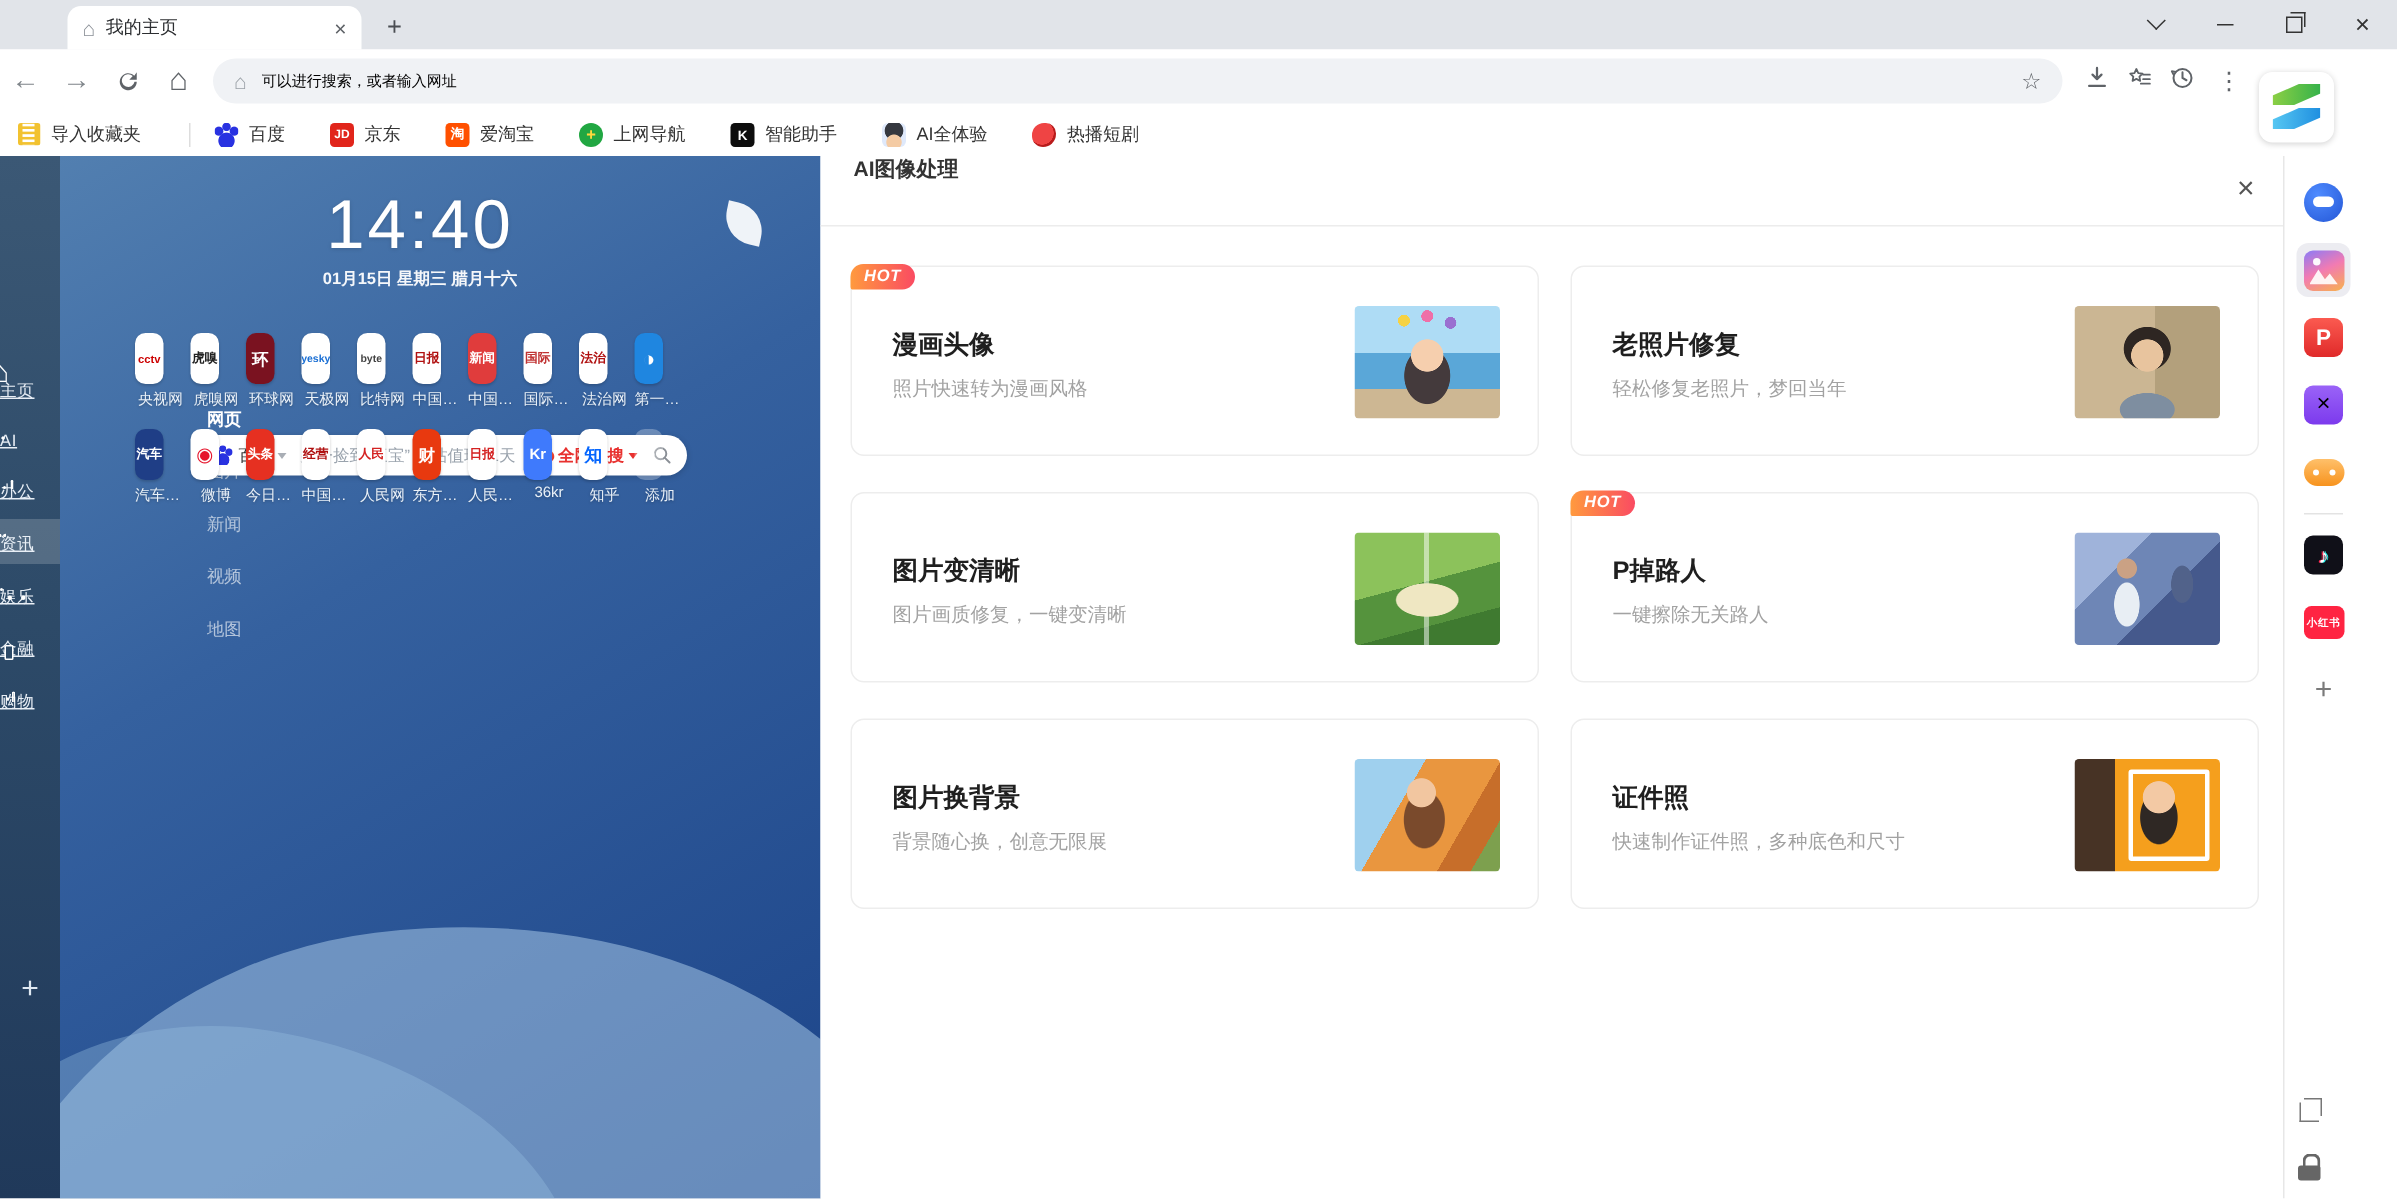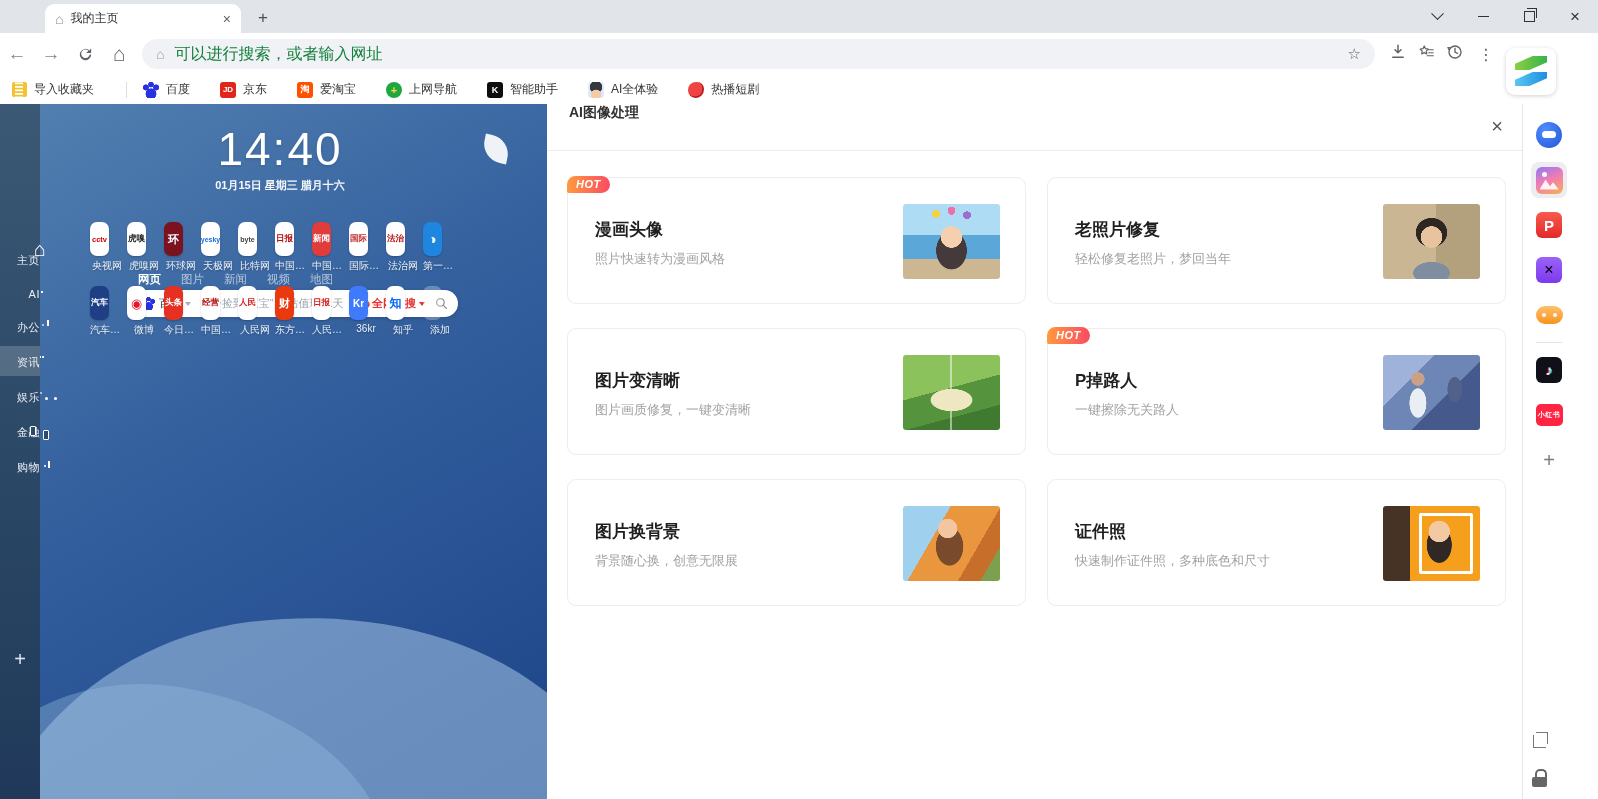--- a/index.html
+++ b/index.html
@@ -24,21 +24,21 @@
         border-left:none;border-bottom:none;}
   .closew{font-size:17px;line-height:1;}
   
   .toolbar{position:absolute;left:0;top:33px;right:0;height:42px;background:#fff;display:flex;align-items:center;}
   .navic{font-size:19px;color:#80868b;width:34px;text-align:center;}
   .navic.dark{color:#5f6368;}
   .tool-svg{width:34px;display:flex;justify-content:center;}
   .addr{flex:1;height:30px;margin:0 14px 0 6px;background:#f0f2f5;border-radius:16px;display:flex;
         align-items:center;padding:0 14px;box-sizing:border-box;}
   .addr .h{color:#9aa0a6;font-size:14px;margin-right:10px;}
-  .addr .ph{flex:1;color:#15803d;font-size:16px;}
+  .addr .ph{flex:1;color:#000000;font-size:10px;}
   .addr .star{color:#5f6368;font-size:15px;}
   .right-icons{display:flex;align-items:center;gap:10px;margin-right:100px;}
   .menu-dots{font-size:16px;color:#5f6368;padding:0 4px;}
   .logo{position:absolute;left:1506px;top:48px;width:50px;height:47px;background:#fff;border-radius:9px;
         box-shadow:0 1px 4px rgba(0,0,0,.18);z-index:5;}
   .logo .g{position:absolute;left:9px;top:8px;width:32px;height:14px;background:linear-gradient(90deg,#8ccf45,#35b24a);
         clip-path:polygon(0 55%,55% 0,100% 0,100% 45%,45% 100%,0 100%);}
   .logo .b{position:absolute;left:9px;top:24px;width:32px;height:14px;background:linear-gradient(90deg,#57c7f2,#1f8fe0);
         clip-path:polygon(0 55%,55% 0,100% 0,100% 45%,45% 100%,0 100%);}
   
@@ -47,21 +47,21 @@
   .bm{display:flex;align-items:center;margin-right:30px;}
   .bm .ic{width:16px;height:16px;border-radius:3px;margin-right:7px;display:flex;align-items:center;
         justify-content:center;font-weight:bold;font-size:9px;}
   .bm .lb{font-size:12px;color:#333;}
   .import-ic{width:15px;height:15px;border-radius:2px;margin-right:7px;
         background:linear-gradient(#fff 1.5px,transparent 1.5px) 3px 4px/8px 3.5px repeat-y,#f2c230;}
   .bsep{width:1px;height:16px;background:#ddd;margin:0 16px 0 2px;}
   
   .sidenav{position:absolute;left:0;top:104px;bottom:0;width:40px;
         background:linear-gradient(180deg,#3b5875 0%,#2d4a68 45%,#20395a 100%);z-index:3;}
-  .nav-item{width:40px;padding:7px 0 6px;text-align:right;color:#e9eff6;margin-top:5px;}
+  .nav-item{width:40px;padding:7px 0 6px;text-align:left;color:#e9eff6;margin-top:5px;text-decoration:underline;}
   .nav-item.active{background:rgba(255,255,255,.18);}
   .nav-item .lb{font-size:11px;display:block;margin-top:2px;letter-spacing:.5px;}
   .nav-list{margin-top:140px;}
   .nav-add{position:absolute;left:0;bottom:128px;width:40px;text-align:center;color:#dfe8f2;font-size:20px;}
   .nav-ic{width:22px;height:20px;position:relative;margin:0 auto;}
   .nav-ic.home::before{content:"⌂";font-size:20px;color:#fff;position:absolute;left:50%;top:50%;transform:translate(-50%,-58%);}
   .nav-ic.atom{background:radial-gradient(circle 2px at 50% 50%,#fff 98%,transparent);}
   .nav-ic.atom::before,.nav-ic.atom::after{content:"";position:absolute;inset:5px 1px;border:1.3px solid #fff;border-radius:50%;}
   .nav-ic.atom::before{transform:rotate(58deg);} .nav-ic.atom::after{transform:rotate(-58deg);}
   .nav-ic.brief::before{content:"";position:absolute;left:2px;right:2px;top:6px;bottom:1px;border:1.3px solid #fff;border-radius:3px;}
@@ -80,21 +80,21 @@
         background:linear-gradient(150deg,#527fb0 0%,#35619f 40%,#1c4489 100%);}
   .wave1{position:absolute;left:-18%;right:-14%;bottom:-150px;height:330px;background:rgba(166,199,230,.55);
         border-radius:48% 52% 0 0/95% 75% 0 0;transform:rotate(-7deg);}
   .wave2{position:absolute;left:-70px;bottom:-60px;width:430px;height:170px;background:rgba(150,190,224,.38);
         border-radius:50% 60% 0 0/100% 100% 0 0;transform:rotate(9deg);}
   .leaf{position:absolute;left:443px;top:32px;width:26px;height:26px;background:#fff;opacity:.92;
         border-radius:0 75% 0 75%;transform:rotate(12deg);}
   .clockwrap{position:absolute;left:60px;top:18px;width:360px;text-align:center;color:#fff;}
   .clock{font-size:46px;font-weight:300;letter-spacing:2px;text-shadow:0 1px 3px rgba(0,0,0,.15);}
   .date{font-size:11px;font-weight:bold;margin-top:2px;opacity:.95;}
-  .stabs{position:absolute;left:98px;top:168px;display:flex;gap:20px;}
+  .stabs{position:absolute;left:98px;top:168px;display:flex;gap:20px;flex-direction:column;}
   .stab{font-size:11.5px;color:rgba(255,255,255,.62);}
   .stab.active{color:#fff;font-weight:bold;}
   .searchbar{position:absolute;left:92px;top:186px;width:326px;height:27px;background:#fff;border-radius:14px;
         display:flex;align-items:center;padding:0 10px;box-sizing:border-box;box-shadow:0 1px 4px rgba(0,0,0,.18);}
   .eng{display:flex;align-items:center;gap:4px;}
   .paw{width:13px;height:13px;background:
         radial-gradient(circle at 50% 74%,#2932e1 36%,transparent 40%),
         radial-gradient(circle at 18% 34%,#2932e1 16%,transparent 20%),
         radial-gradient(circle at 50% 16%,#2932e1 16%,transparent 20%),
         radial-gradient(circle at 82% 34%,#2932e1 16%,transparent 20%);}

